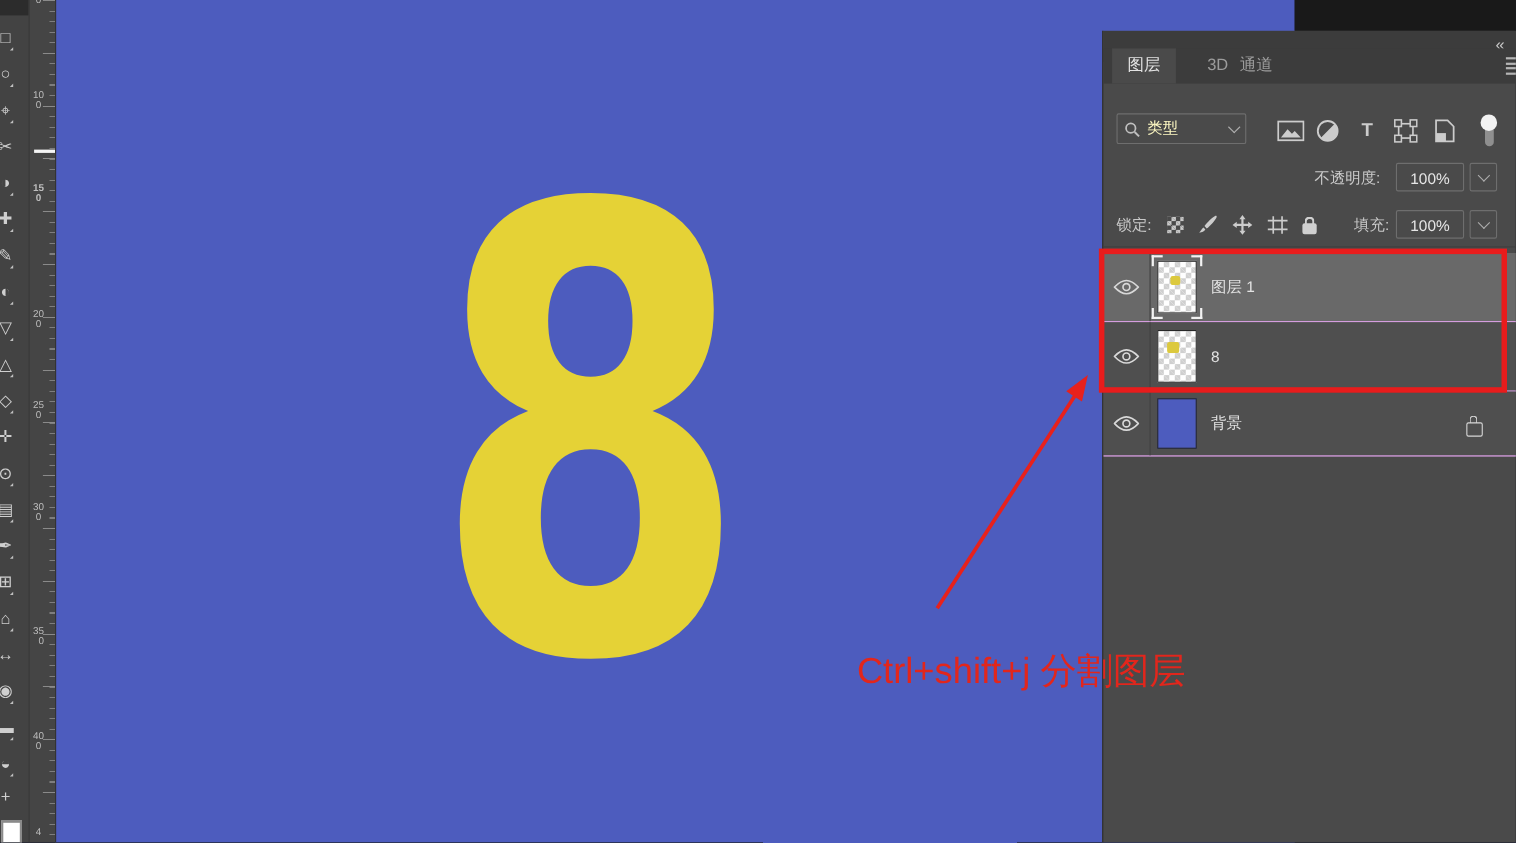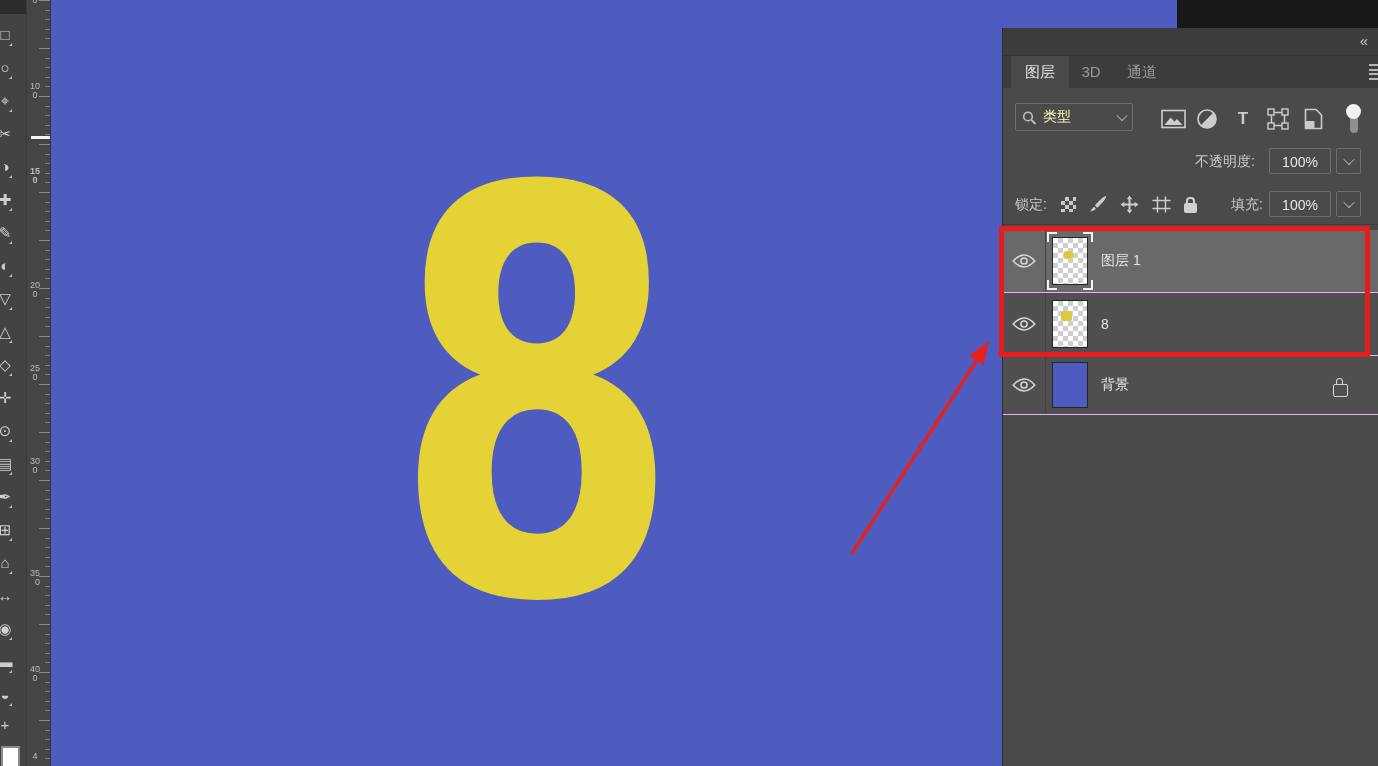--- a/index.html
+++ b/index.html
@@ -31,21 +31,21 @@
          background:repeating-linear-gradient(to bottom,#8a8a8a 0 1px,transparent 1px 48px);}
   .rlabel{position:absolute;left:3px;width:10px;font-size:9px;line-height:8.5px;color:#bdbdbd;
           word-break:break-all;text-align:center;z-index:3;}
   .rmarker{position:absolute;left:4px;top:136px;width:19px;height:3px;background:#f5f5f5;z-index:4;}
 
   
   .panel{position:absolute;left:1002px;top:28px;width:376px;height:738px;background:#4a4a4a;z-index:5;
          overflow:hidden;border-left:1px solid #2d2d2d;color:#dcdcdc;}
   .phead{position:absolute;left:0;top:0;width:100%;height:27px;background:#3c3c3c;border-bottom:1px solid #343434;}
   .collapse{position:absolute;right:12px;top:4px;font-size:15px;color:#c8c8c8;letter-spacing:-1px;}
-  .tabs{position:absolute;left:0;top:28px;width:100%;height:32px;background:#3c3c3c;text-decoration:underline;}
+  .tabs{position:absolute;left:0;top:16px;width:100%;height:32px;background:#3c3c3c;text-decoration:underline;}
   .tab{position:absolute;top:0;height:32px;line-height:32px;text-align:center;font-size:15px;color:#9c9c9c;}
   .tab.active{background:#4a4a4a;color:#e2e2e2;}
   .pmenu{position:absolute;left:366px;top:8px;width:18px;}
   .pmenu i{display:block;width:14px;height:2px;background:#b5b5b5;margin:0 0 2.5px 0;}
 
   .searchbox{position:absolute;left:12px;top:75px;width:118px;height:28px;border:1px solid #6e6e6e;border-radius:2px;
              display:flex;align-items:center;gap:6px;padding:0 6px;box-sizing:border-box;}
   .searchbox .lbl{font-size:14px;color:#fef9c3;flex:1;}
   .chev{width:7px;height:7px;border-right:1.8px solid #aeaeae;border-bottom:1.8px solid #aeaeae;
         transform:rotate(45deg) translate(-1px,-1px);flex:none;}
@@ -161,21 +161,21 @@
     <div class="rmarker"></div>
   </div>
 
   <div class="panel">
     <div class="phead">
       <span class="collapse">«</span>
     </div>
 
     <div class="tabs">
       <span class="tab active" style="left:8px;width:58px;">图层</span>
-      <span class="tab" style="left:66px;width:44px;">3D</span>
+      <span class="tab" style="left:66px;width:44px;padding-left:16px;">3D</span>
       <span class="tab" style="left:110px;width:58px;">通道</span>
       <span class="pmenu">
           <i></i>
           <i></i>
           <i></i>
           <i></i>
         </span>
     </div>
 
     <div class="searchbox">
@@ -294,14 +294,15 @@
       <div class="lname">背景</div>
       <span class="rowlock lockline"></span>
     </div>
   </div>
 
   <div class="red-rect"></div>
   <svg class="arrow-svg">
     <line x1="852" y1="553" x2="977" y2="360" stroke="#e8211c" stroke-width="3.4"></line>
     <polygon points="989,341 983.6,364.9 969.3,355.7" fill="#e8211c"></polygon>
   </svg>
+  <div class="annotation">Ctrl+shift+j 分割图层</div>
 
 </div>
 
 </body></html>

